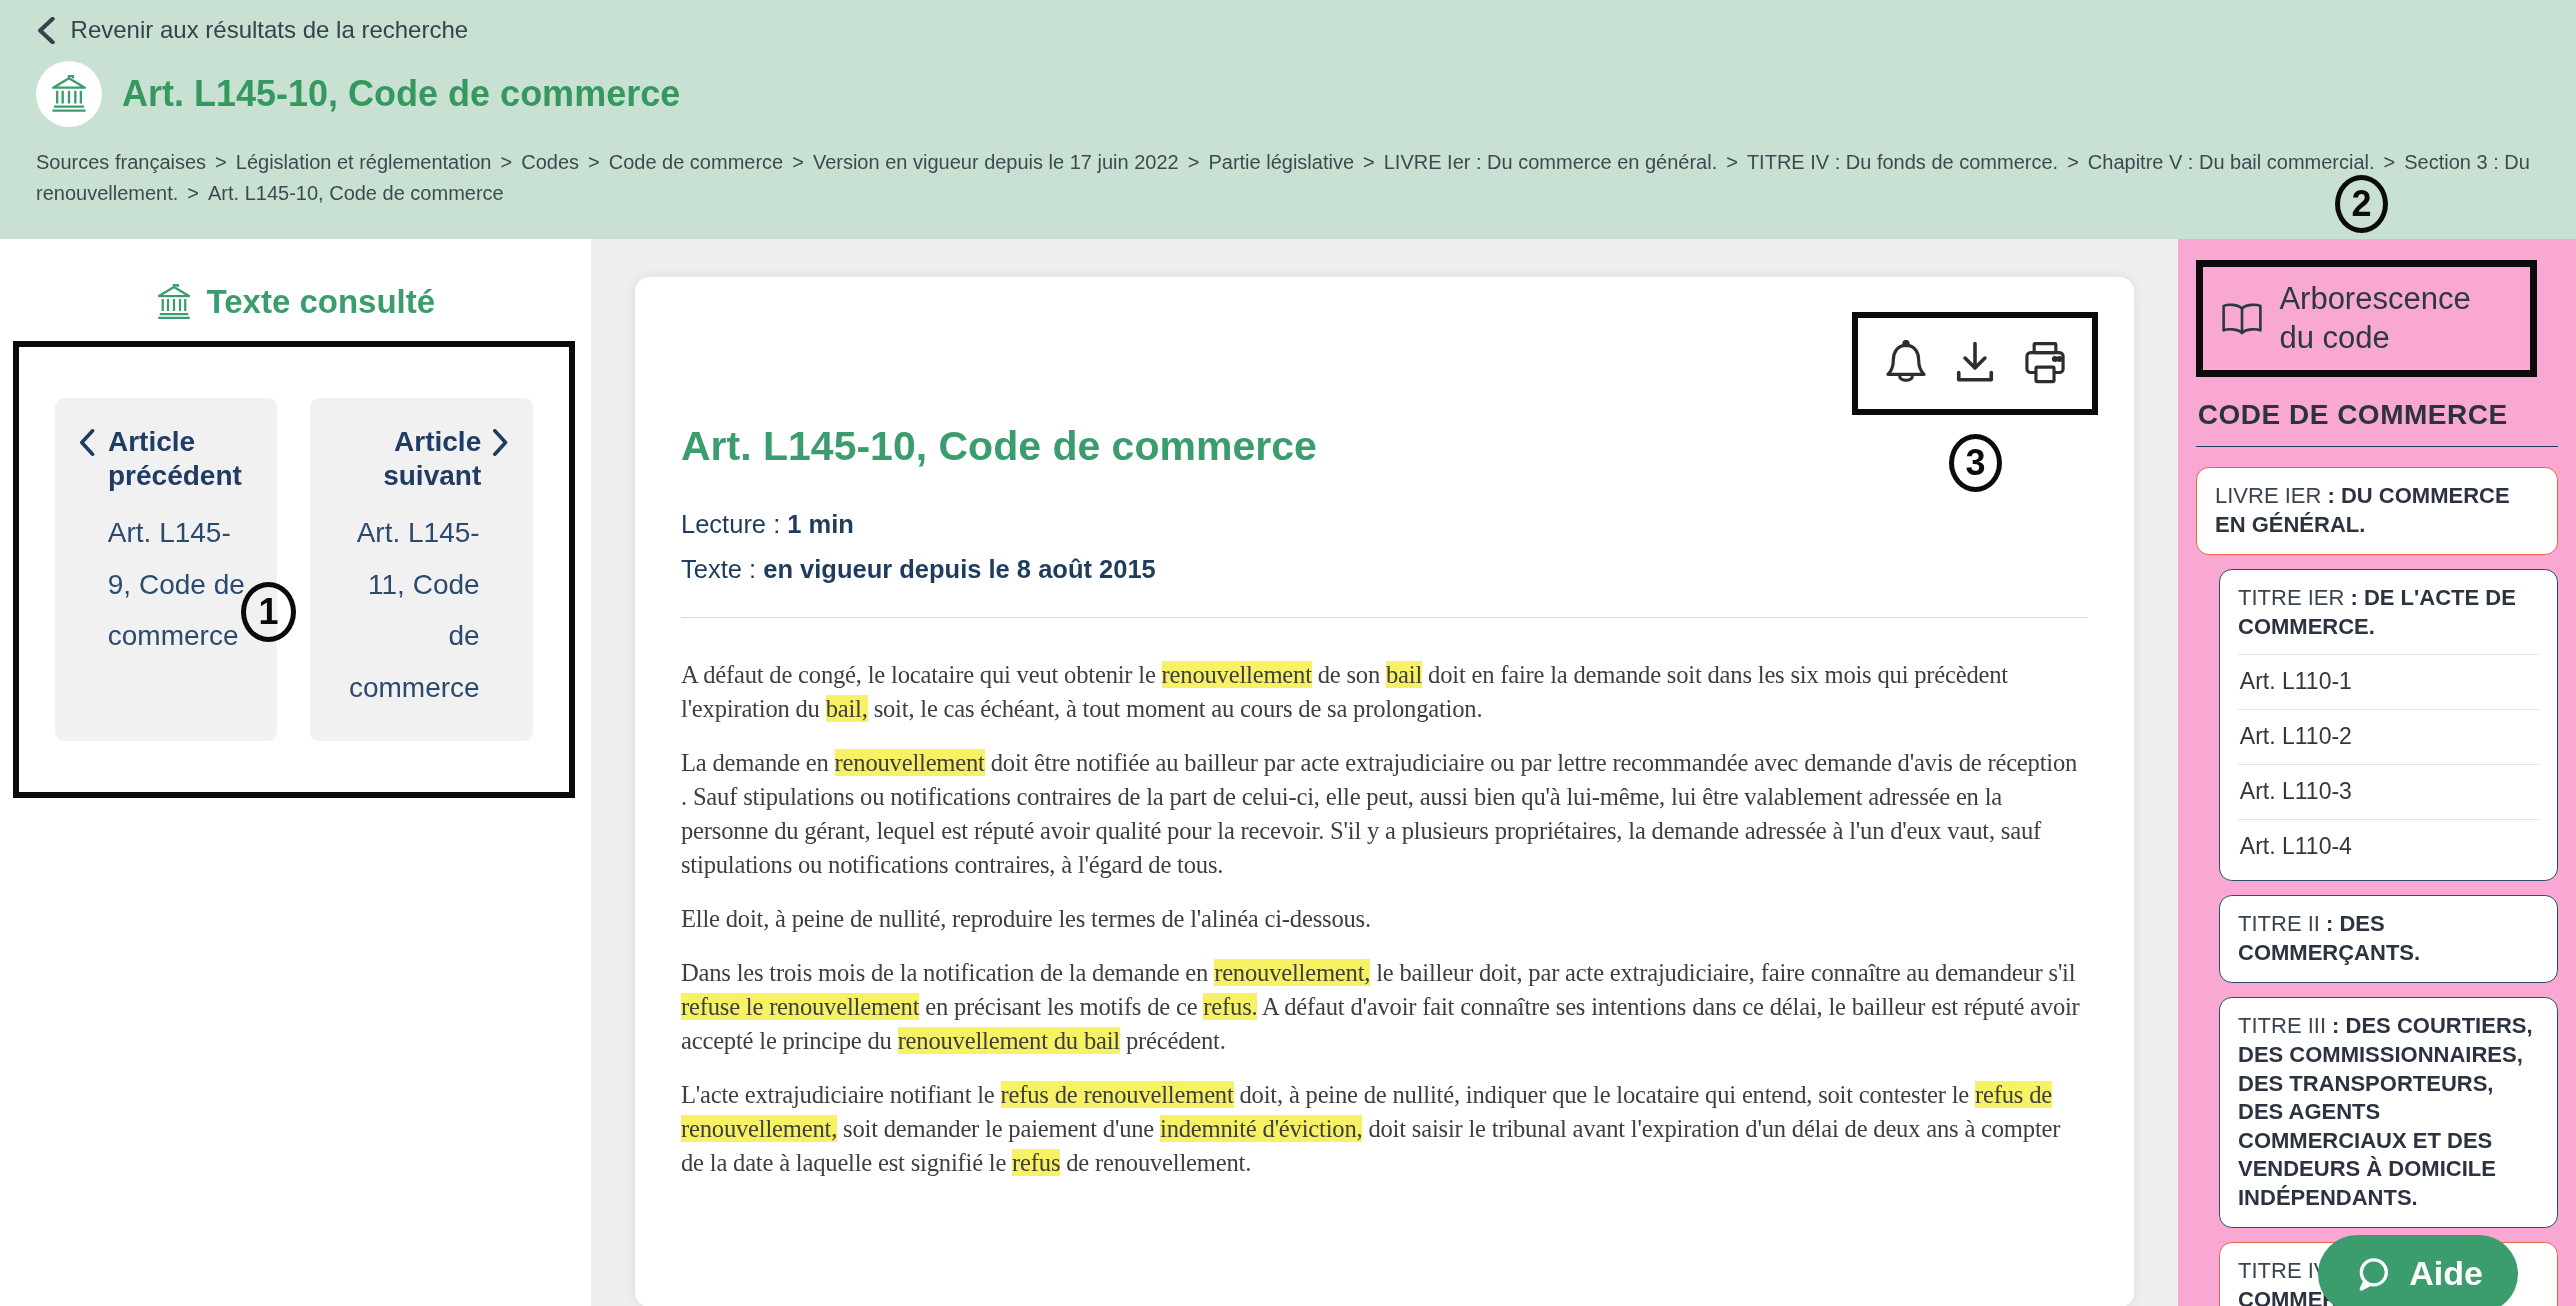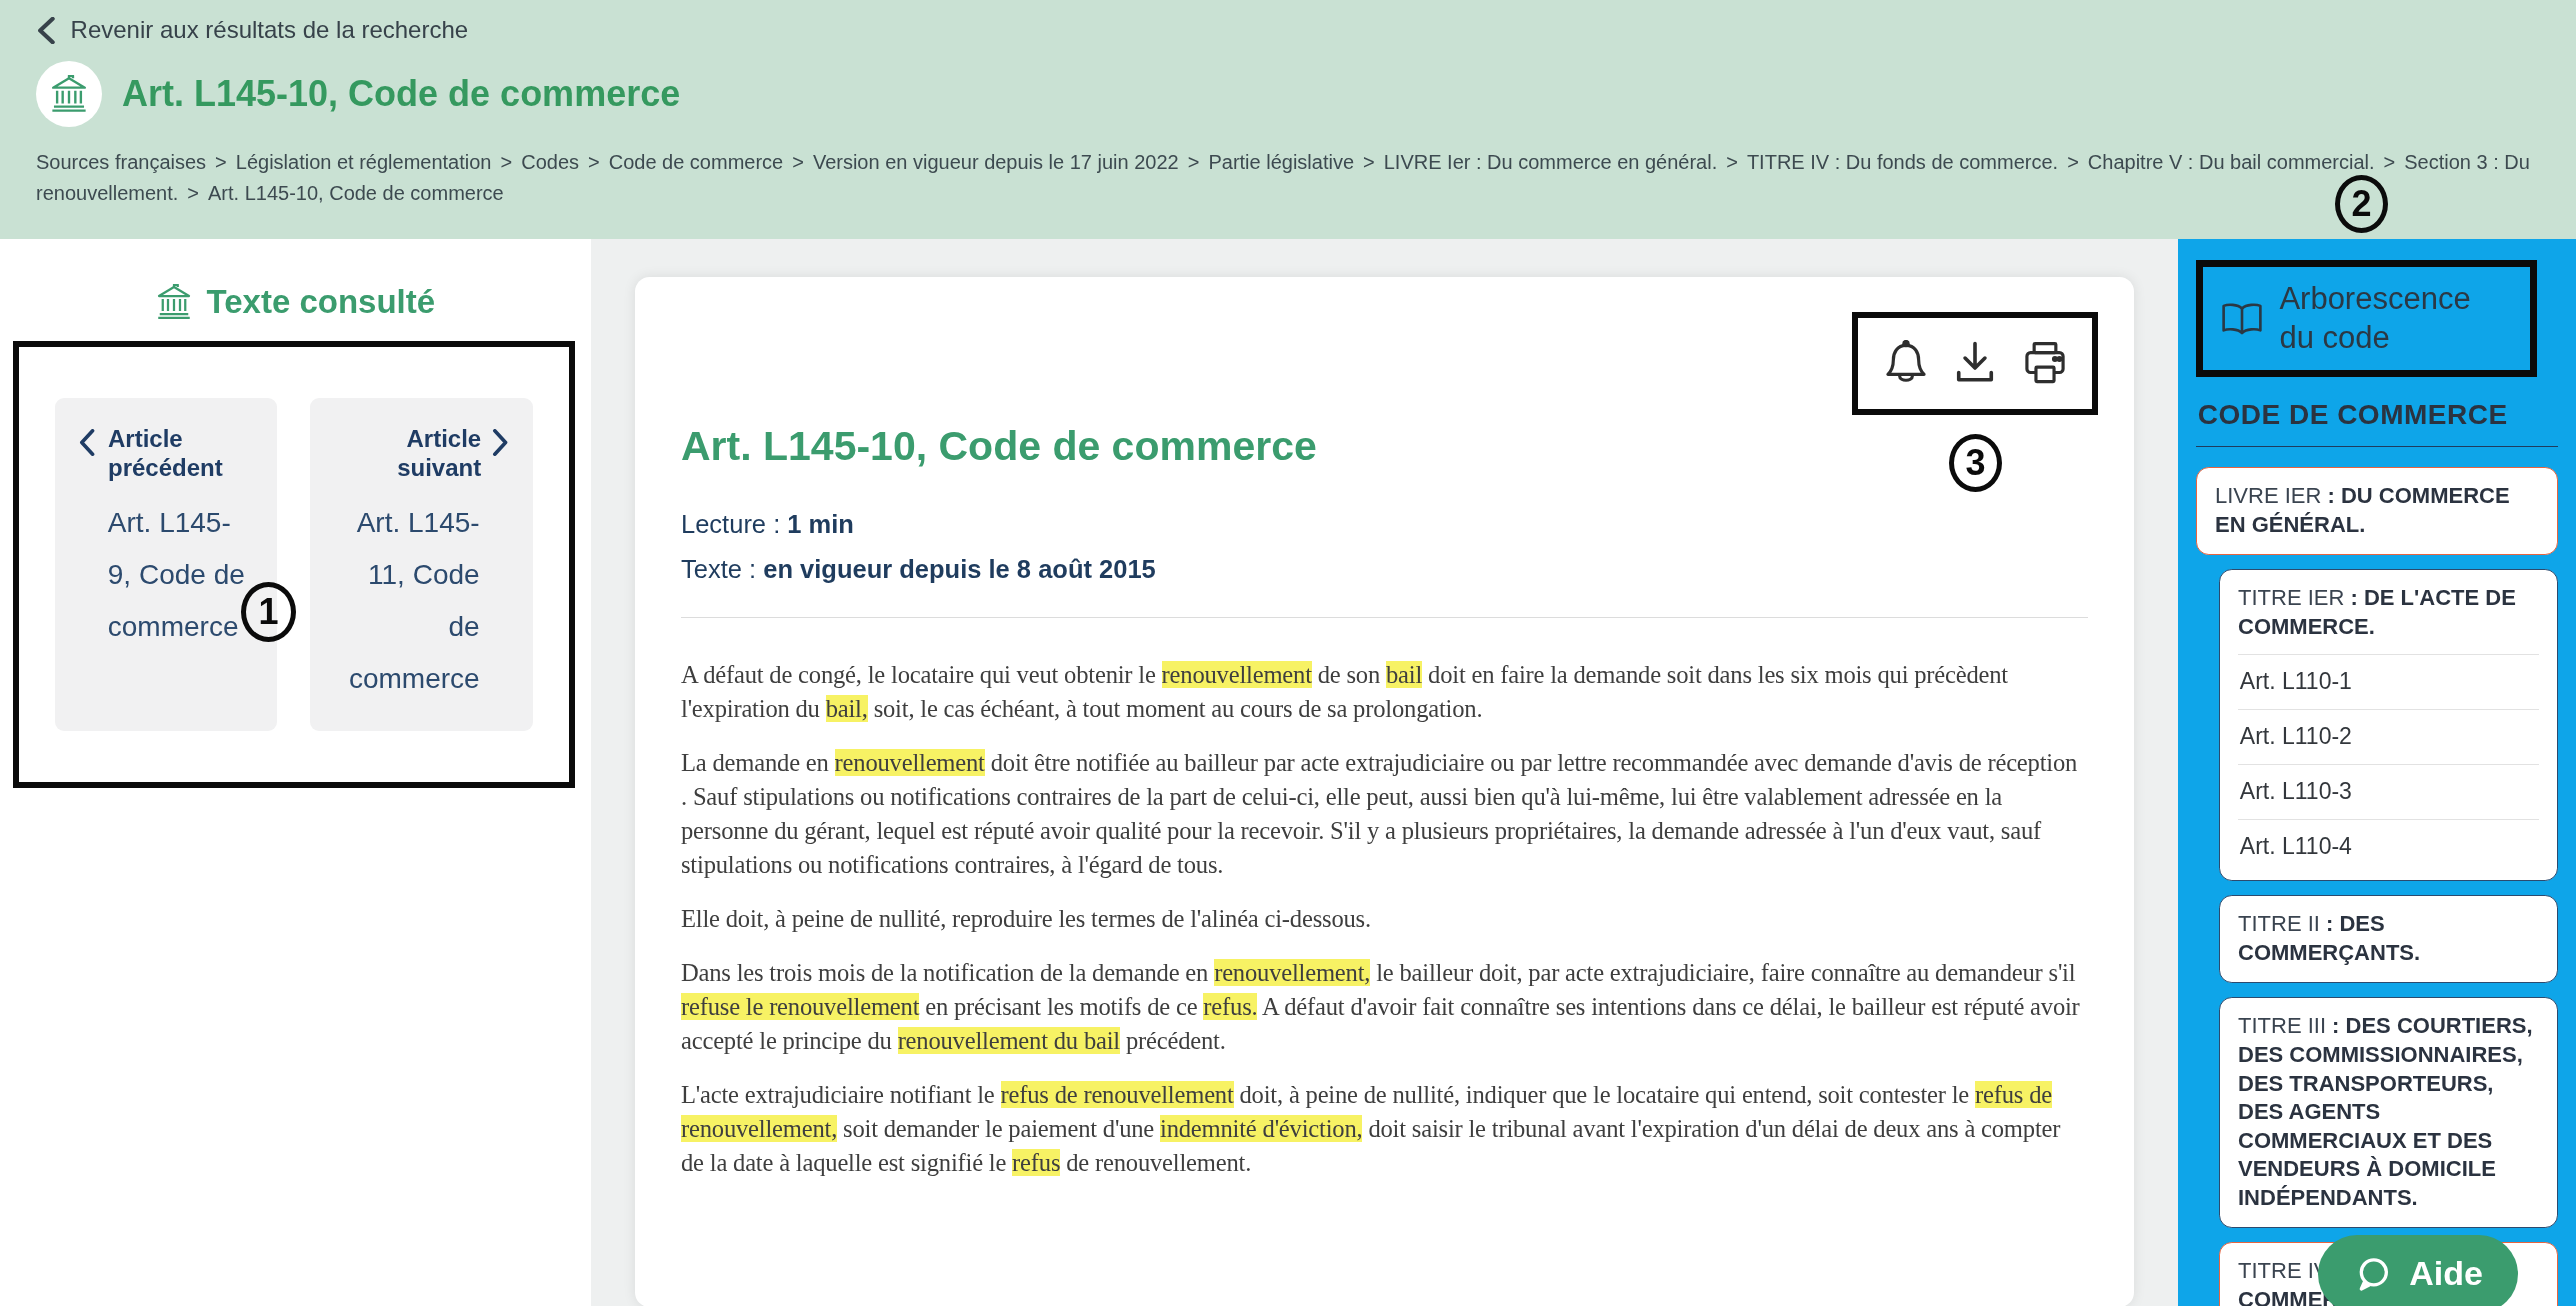--- a/index.html
+++ b/index.html
@@ -16,29 +16,29 @@
   .logo-circle svg { width:38px; height:38px; }
   .page-title { color:#35995f; font-size:36px; font-weight:bold; }
   .breadcrumb { margin-top:20px; max-width:2501px; font-size:20px; line-height:31px; color:#3d4a50; }
   .bc-item { cursor:pointer; }
   .bc-sep { margin:0 9px; color:#3d4a50; }
 
   
   .cols { display:flex; width:100%; height:1068px; }
   .left { width:591px; background:#ffffff; padding-top:44px; flex-shrink:0; }
   .center { flex:1; background:#eef0f0; }
-  .right { width:398px; background:#0ea5e9; padding:21px 18px 0 18px; flex-shrink:0; position:relative; }
+  .right { width:398px; background:#f9a8d4; padding:21px 18px 0 18px; flex-shrink:0; position:relative; }
 
   
   .left-head { display:flex; align-items:center; justify-content:center; gap:14.6px; color:#3b9c6e; font-size:33px; font-weight:bold; }
   .left-head svg { width:36px; height:36px; }
   .anno-box { border:6.4px solid #0b0b0b; }
   .prevnext-wrap { margin:20px 16.4px 0 12.8px; padding:51px 36px; display:flex; gap:33px; }
   .nav-card { background:#f1f1f2; border-radius:9px; flex:1; padding:27px 24px; cursor:pointer; text-decoration:none; display:block; }
-  .nav-card-title { color:#1f3c64; font-size:24px; font-weight:bold; line-height:1.2; display:flex; gap:12.8px; }
+  .nav-card-title { color:#1f3c64; font-size:28px; font-weight:bold; line-height:1.2; display:flex; gap:12.8px; }
   .nav-card-title svg { width:16.4px; height:27px; flex-shrink:0; margin-top:3.6px; }
   .nav-card.next .nav-card-title { justify-content:flex-end; text-align:right;gap:11px; }
   .nav-card-sub { color:#2c4a6e; font-size:28px; line-height:1.85; margin-top:14.6px; }
   .nav-card.prev .nav-card-sub { margin-left:29px; }
   .nav-card.next .nav-card-sub { margin-right:29px; text-align:right; }
 
   
   .card { position:relative; margin:38px 44px 0 44px; background:#ffffff; border-radius:14.6px;
           box-shadow:0 0 12.8px rgba(0,0,0,0.09); padding:146px 46px 55px 46px; min-height:1030px; }
   .toolbar { position:absolute; top:35px; right:36px; padding:22px 25.5px; display:flex; gap:25.5px; align-items:center; background:#ffffff; }

